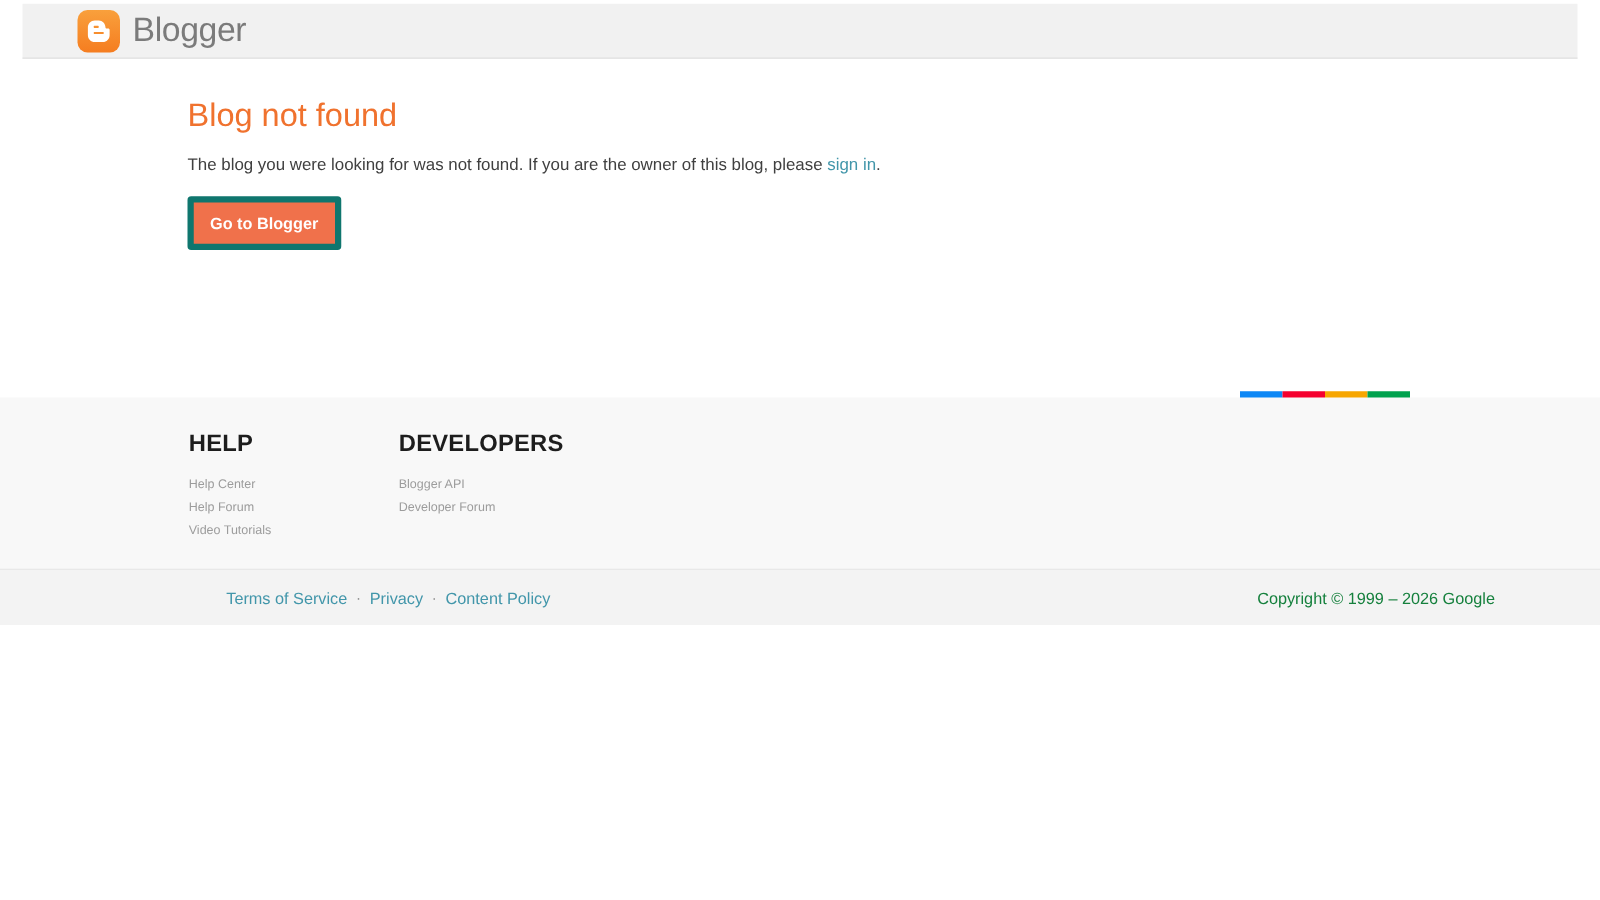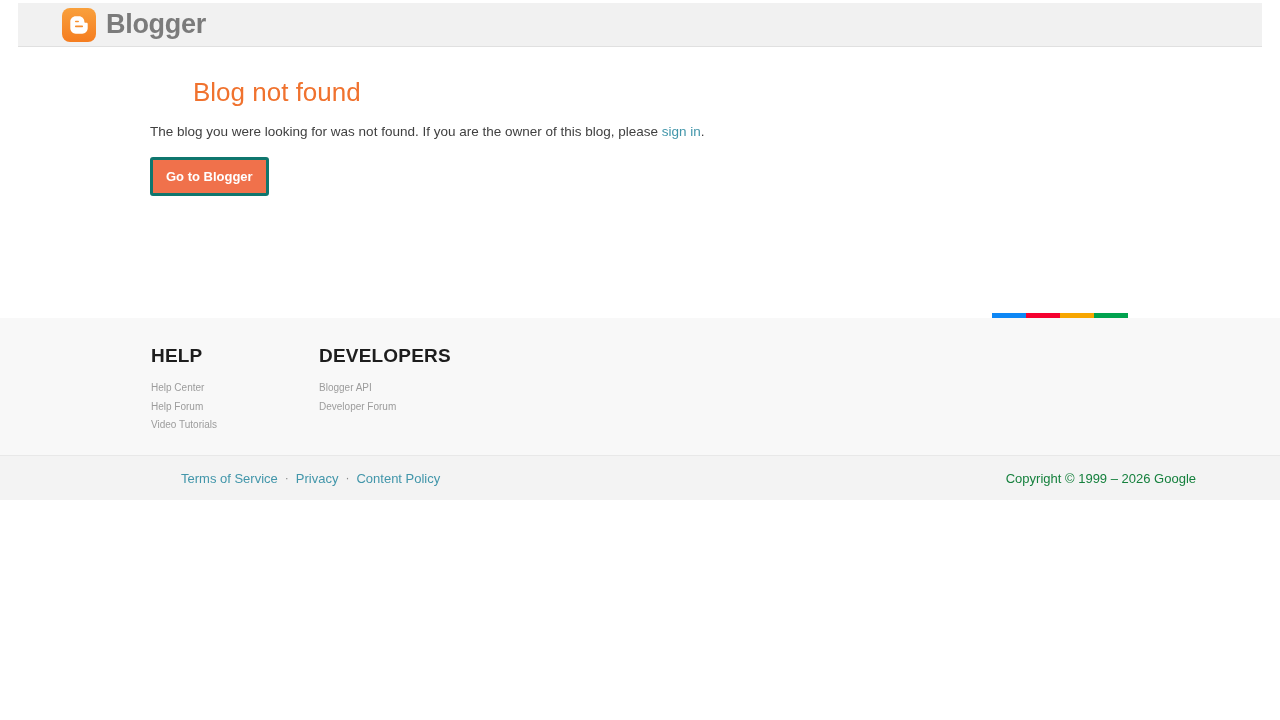--- a/index.html
+++ b/index.html
@@ -2,34 +2,34 @@
 <html><head>
 <meta charset="utf-8">
 <style>
   * { box-sizing: border-box; margin: 0; padding: 0; }
   html, body { width: 1280px; height: 720px; background: #fff;
     font-family: "Liberation Sans", sans-serif; }
   .page { position: relative; width: 1280px; height: 720px; overflow: hidden; background: #fff; }
 
   
   .topbar { margin: 3px 18px 0 18px; height: 44px; background: #f1f1f1;
-    border-bottom: 1px solid #e0e0e0; display: flex; align-items: center; font-weight: bold; }
+    border-bottom: 1px solid #e0e0e0; display: flex; align-items: center; }
   .brand { display: flex; align-items: center; margin-left: 44px; cursor: pointer; }
   .brand-icon { width: 34px; height: 34px; border-radius: 8px;
     background: linear-gradient(180deg, #f9a03c 0%, #f57d20 100%);
     display: flex; align-items: center; justify-content: center; }
   .brand-text { font-size: 27px; color: #7b7b7b; margin-left: 10px; letter-spacing: -0.3px; }
 
   
   .main { padding-left: 150px; }
-  .main h1 { margin-top: 29px; font-size: 26px; font-weight: 400; color: #f0722e; line-height: 32px; margin-left: 43px; }
+  .main h1 { margin-top: 29px; font-size: 26px; font-weight: 400; color: #f0722e; line-height: 32px; }
   .main p { margin-top: 15px; font-size: 13.5px; color: #404040; line-height: 17px; }
   a.teal { color: #4296aa; text-decoration: none; cursor: pointer; }
   .cta { display: inline-block; margin-top: 17px; background: #f0714b;
-    border: 3px solid #0f766e; border-radius: 3px; color: #fff; font-weight: bold;
+    border: 5px solid #0f766e; border-radius: 3px; color: #fff; font-weight: bold;
     font-size: 13px; line-height: 15px; padding: 9px 13px; cursor: pointer;
     font-family: "Liberation Sans", sans-serif; }
 
   
   .footer { position: absolute; left: 0; right: 0; top: 318px; }
   .stripe { position: absolute; top: -5px; right: 152px; width: 136px; height: 5px;
     display: flex; }
   .stripe span { width: 34px; height: 5px; }
   .footer-main { height: 137px; background: #f8f8f8; padding: 27px 0 0 151px;
     display: flex; }

